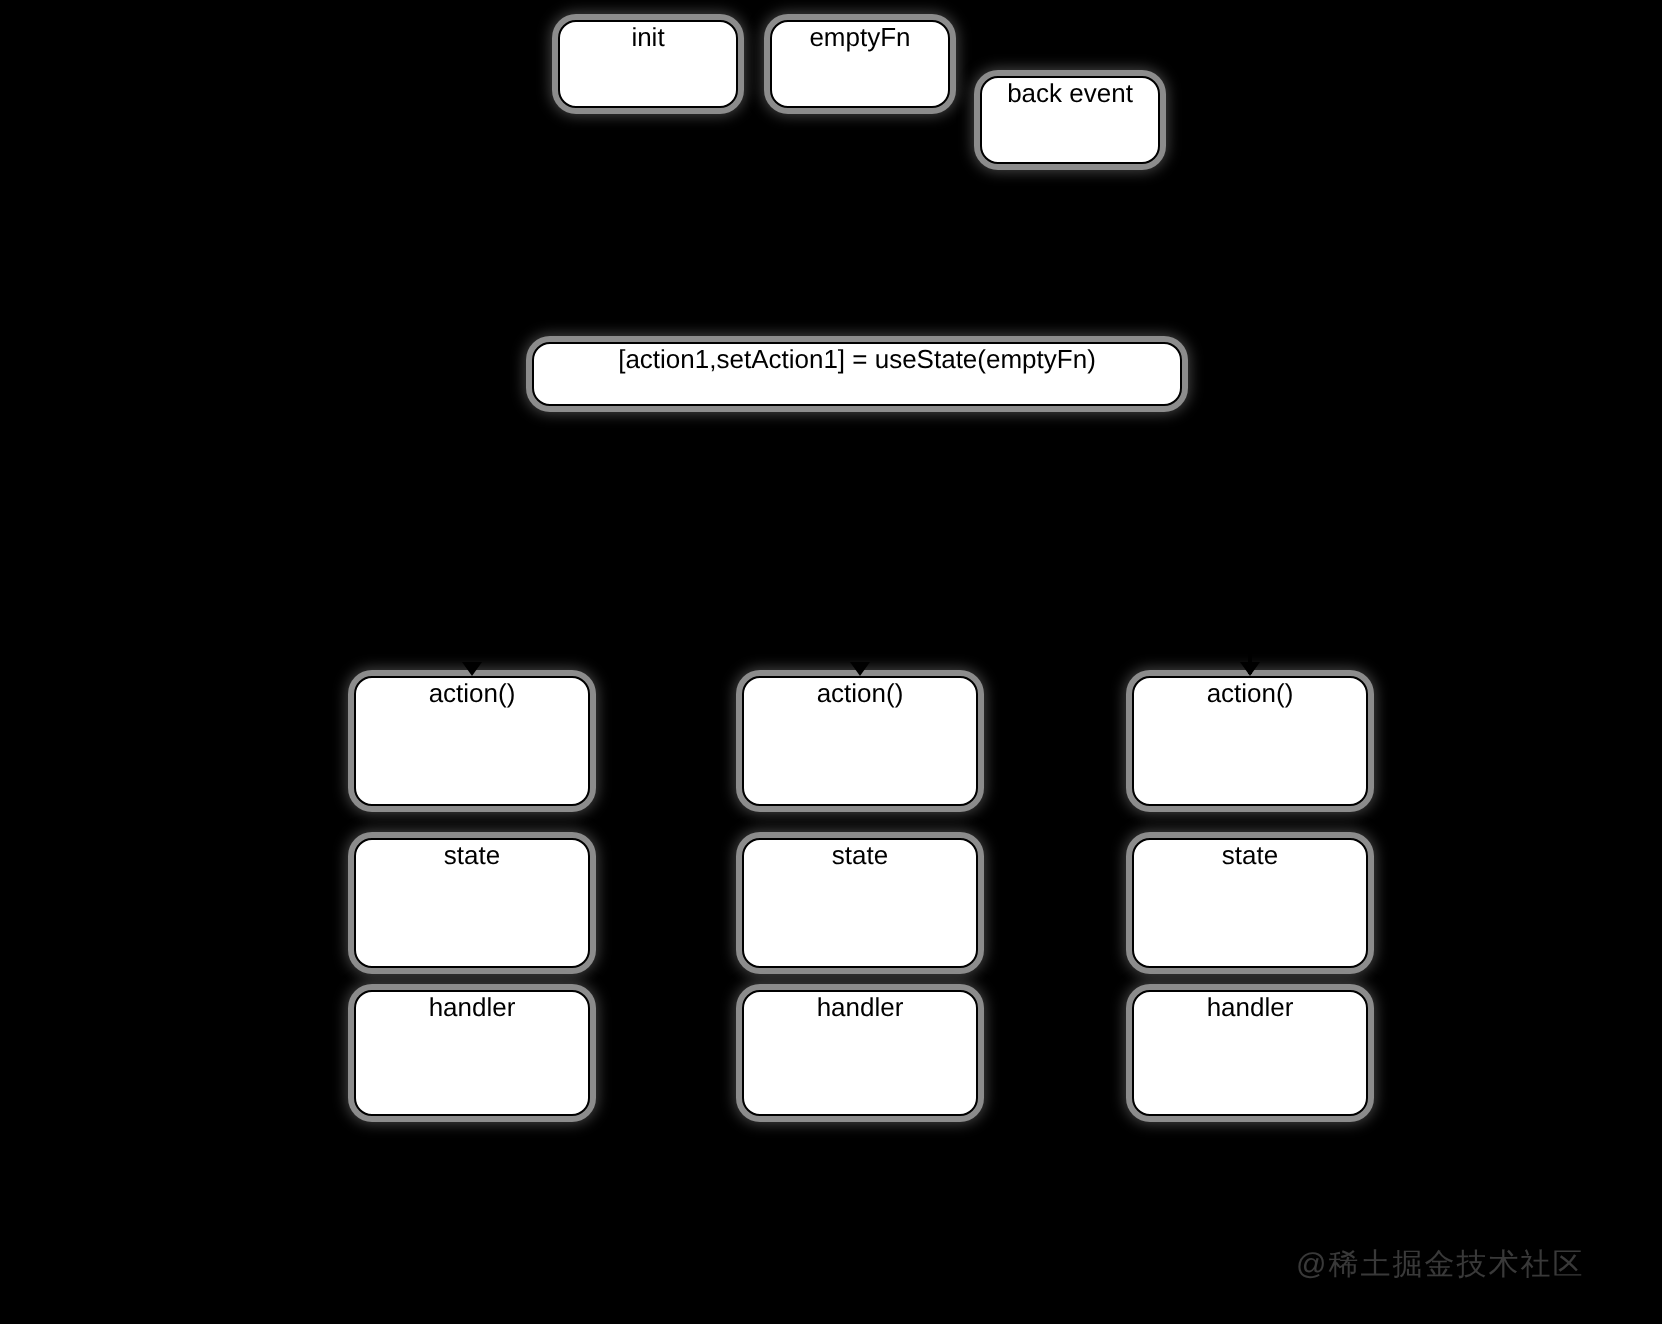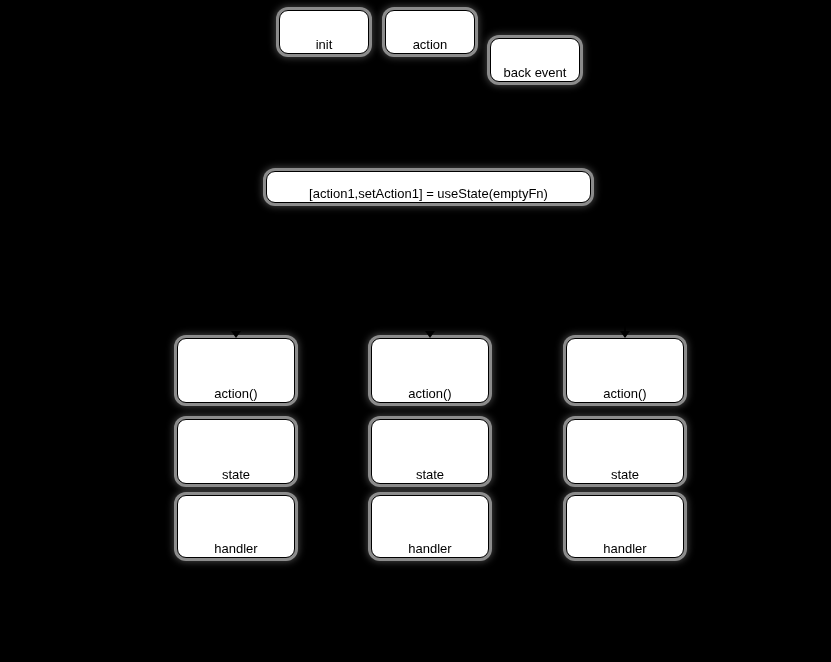--- a/index.html
+++ b/index.html
@@ -20,21 +20,21 @@
   .node {
     position: absolute;
     box-sizing: border-box;
     background: #ffffff;
     border: 1px solid #000000;
     border-radius: 9px;
     color: #000000;
     font-size: 13px;
     line-height: 1.2;
     display: flex;
-    align-items: flex-end;
+    align-items: flex-start;
     justify-content: center;
     text-align: center;
     box-shadow: 0 0 0 3px #8c8c8c, 0 0 7px 4px rgba(120,120,120,0.55);
     z-index: 2;
   }
   .node.small-pad { padding: 0 6px; }
   .edge-line {
     position: absolute;
     width: 2px;
     background: #000000;
@@ -62,21 +62,21 @@
 </head>
 <body>
 
 <div id="canvas">
 
   <div class="node" style="left:279px; top:10px; width:90px; height:44px;">
     <span>init</span>
   </div>
 
   <div class="node" style="left:385px; top:10px; width:90px; height:44px;">
-    <span>action</span>
+    <span>emptyFn</span>
   </div>
 
   <div class="node" style="left:490px; top:10px; width:90px; height:44px;margin-top:28px;">
     <span>back event</span>
   </div>
 
   <div class="node small-pad" style="left:266px; top:171px; width:325px; height:32px;">
     <span>[action1,setAction1] = useState(emptyFn)</span>
   </div>
 
@@ -110,14 +110,15 @@
   <div class="node" style="left:566px; top:338px; width:118px; height:65px;">
     <span>action()</span>
   </div>
   <div class="node" style="left:566px; top:419px; width:118px; height:65px;">
     <span>state</span>
   </div>
   <div class="node" style="left:566px; top:495px; width:118px; height:63px;">
     <span>handler</span>
   </div>
 
+  <div class="watermark" style="left:648px; top:623px;">@稀土掘金技术社区</div>
 
 </div>
 
 </body></html>

